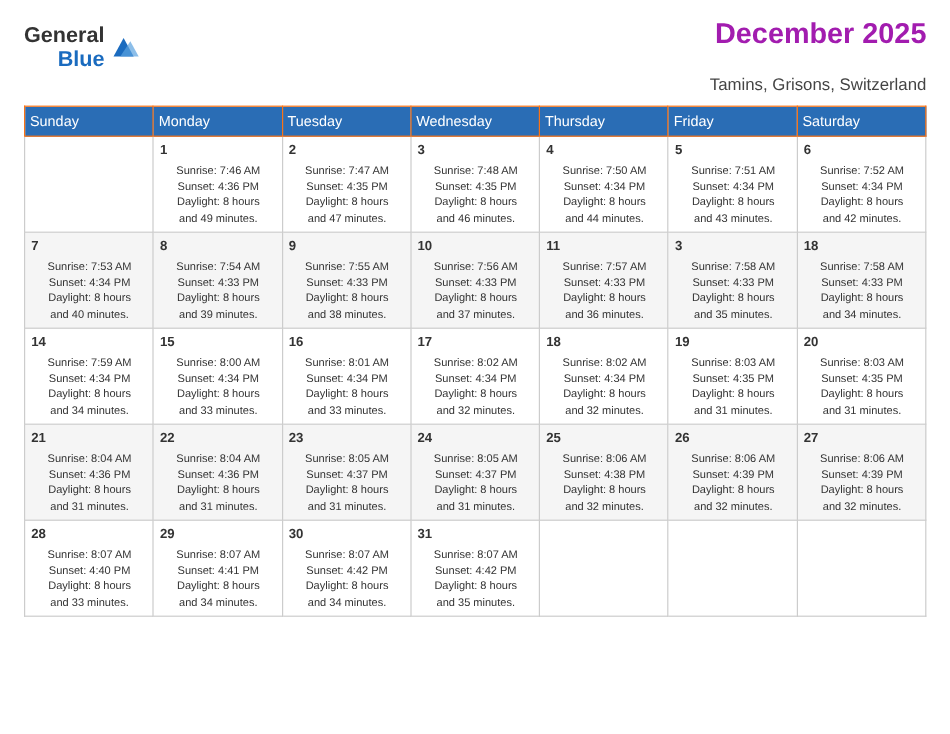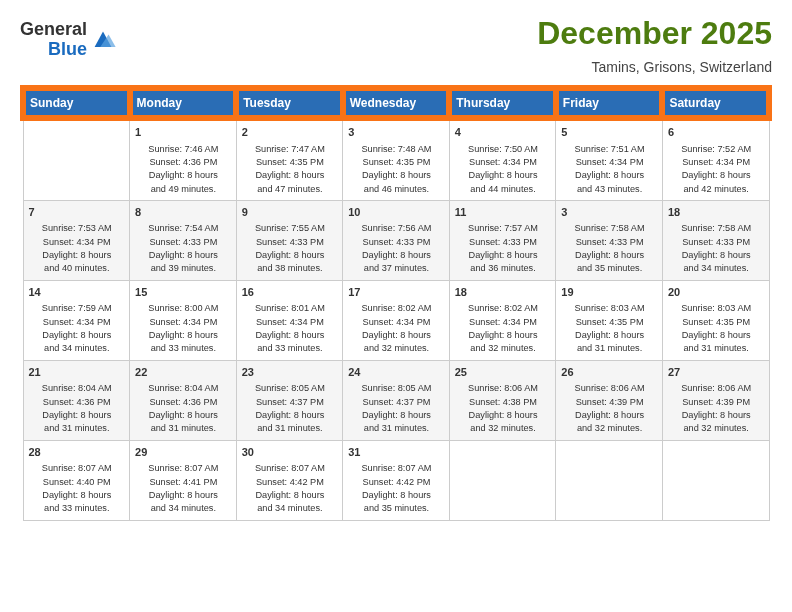--- a/index.html
+++ b/index.html
@@ -36,43 +36,43 @@
     .logo-blue { color: #1a6bbf; }
     .logo-icon {
       width: 28px;
       height: 28px;
       margin-left: 2px;
     }
     .title-block {
       text-align: right;
     }
     .month-title {
-      font-size: 32px;
+      font-size: 24px;
       font-weight: bold;
-      color: #4d7c0f;
+      color: #a21caf;
       line-height: 1.1;
     }
     .location {
       font-size: 14px;
       color: #444;
-      margin-top: 8px;
+      margin-top: 20px;
     }
     table {
       width: 100%;
       border-collapse: collapse;
       font-size: 10px;
     }
     thead tr th {
       background-color: #2a6db5;
       color: #fff;
       padding: 5px 4px;
       text-align: left;
       font-size: 12px;
-      font-weight: bold;
-      border: 6px solid #f97316;
+      font-weight: normal;
+      border: 1px solid #f97316;
     }
     tbody tr td {
       border: 1px solid #ccc;
       padding: 4px 4px 4px 5px;
       vertical-align: top;
       width: 14.28%;
       min-height: 72px;
       font-size: 9.5px;
       color: #333;
       line-height: 1.4;

